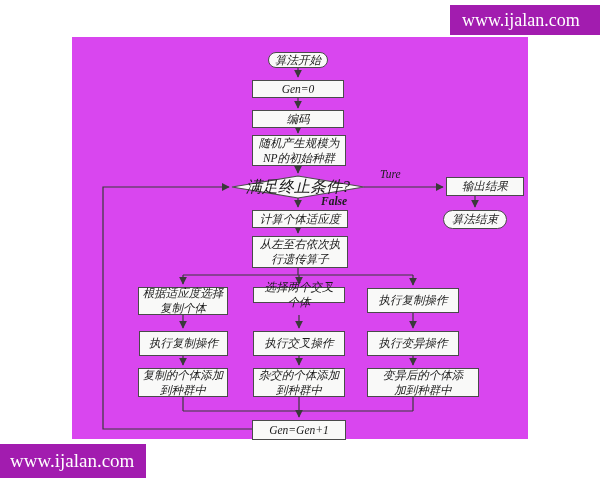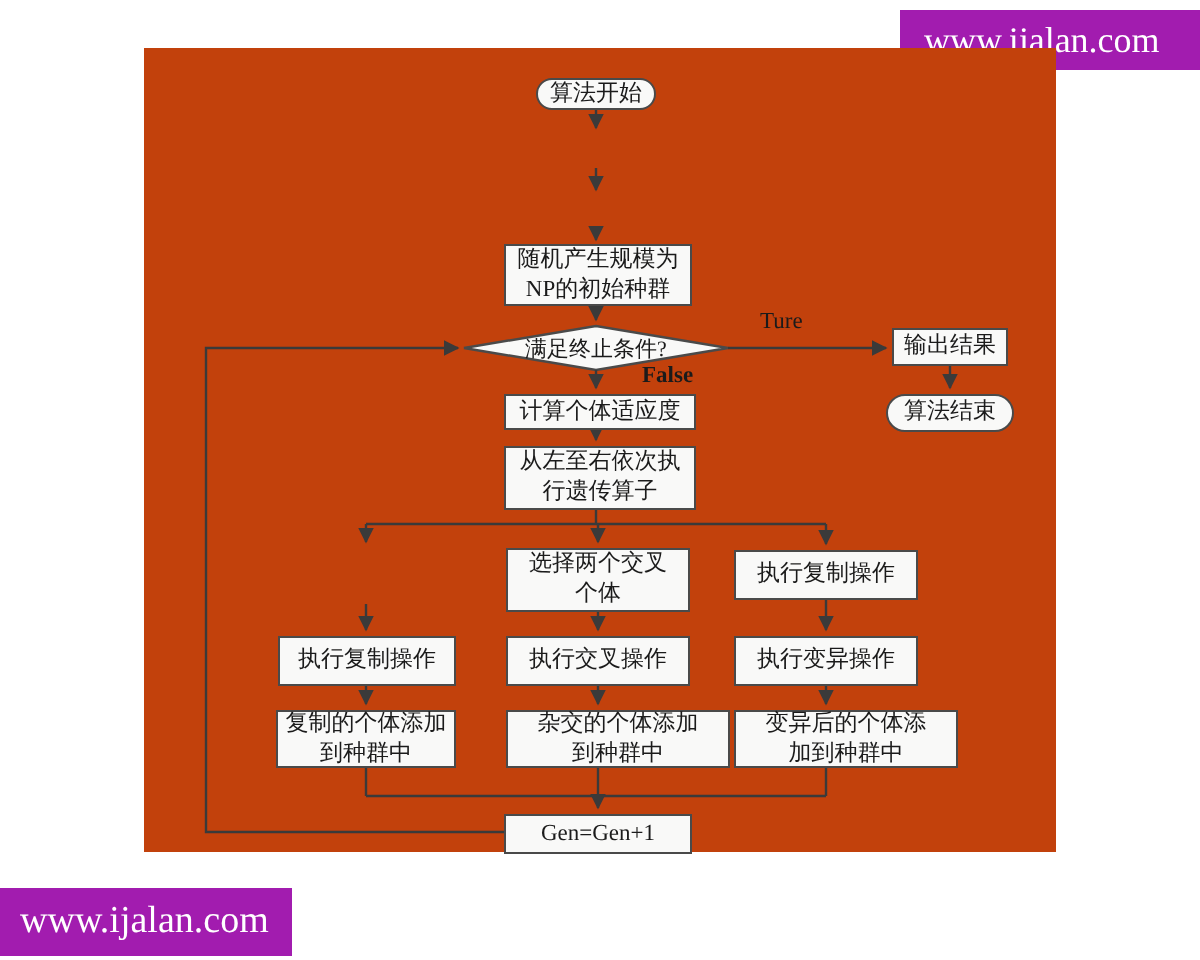--- a/index.html
+++ b/index.html
@@ -2,39 +2,40 @@
 <html><head>
 <meta charset="utf-8">
 <style>
   html,body { margin:0; padding:0; }
   body {
     width:600px; height:480px; position:relative; overflow:hidden;
     background:#ffffff;
     font-family:"Liberation Serif","DejaVu Serif",serif;
   }
   .panel {
-    position:absolute; left:72px; top:24px; width:456px; height:402px;
-    background:#c2410c;
+    position:absolute; left:72px; top:37px; width:456px; height:402px;
+    background:#d946ef;
+    font-style:italic;
   }
   .connectors { position:absolute; left:0; top:0; width:456px; height:402px; }
   .node {
     position:absolute; box-sizing:border-box;
     background:#f9f9f8; border:1px solid #4a4a4a;
     display:flex; align-items:center; justify-content:center;
     text-align:center; white-space:pre-line;
     font-size:11.5px; line-height:1.3; color:#1b1b1b;
   }
   .stadium { border-radius:10px; }
   .floating {
     position:absolute; background:transparent; border:none;
     font-size:11.5px; color:#1b1b1b; white-space:nowrap;
   }
   .decision-text {
     position:absolute; display:flex; align-items:center; justify-content:center;
-    font-size:11px; color:#1b1b1b; white-space:nowrap;
+    font-size:16px; color:#1b1b1b; white-space:nowrap;
   }
   .bold { font-weight:bold; }
   .wm {
     position:absolute; background:#a21caf; color:#ffffff;
     font-family:Liberation Serif, serif;
     display:flex; align-items:center; box-sizing:border-box;
   }
   .wm-top { left:450px; top:5px; width:150px; height:30px; font-size:18px; padding-left:12px; }
   .wm-bottom { left:0; top:444px; width:146px; height:34px; font-size:19px; padding-left:10px; }
 </style>
@@ -82,45 +83,49 @@
       <line x1="341" y1="319" x2="341" y2="328" marker-end="url(#arr)"></line>
 
       <path d="M111,360 L111,374 M227,360 L227,374 M341,360 L341,374 M111,374 L341,374"></path>
       <line x1="227" y1="374" x2="227" y2="380" marker-end="url(#arr)"></line>
 
       <path d="M180,392 L31,392 L31,150 L157,150" marker-end="url(#arr)"></path>
     </g>
   </svg>
 
   <div class="node stadium" style="left:196px;top:15px;width:60px;height:16px">算法开始</div>
+  <div class="node" style="left:180px;top:43px;width:92px;height:18px">Gen=0</div>
+  <div class="node" style="left:180px;top:73px;width:92px;height:18px">编码</div>
   <div class="node" style="left:180px;top:98px;width:94px;height:31px">随机产生规模为
 NP的初始种群</div>
 
   <div class="decision-text" style="left:160px;top:140px;width:132px;height:20px">满足终止条件?</div>
   <div class="floating" style="left:308px;top:131px">Ture</div>
   <div class="floating bold" style="left:249px;top:158px">False</div>
 
-  <div class="node" style="left:374px;top:140px;width:58px;height:19px">输出结果</div>
+  <div class="node" style="left:374px;top:140px;width:78px;height:19px">输出结果</div>
   <div class="node stadium" style="left:371px;top:173px;width:64px;height:19px">算法结束</div>
 
   <div class="node" style="left:180px;top:173px;width:96px;height:18px">计算个体适应度</div>
   <div class="node" style="left:180px;top:199px;width:96px;height:32px">从左至右依次执
 行遗传算子</div>
 
-  <div class="node" style="left:181px;top:250px;width:92px;height:32px">选择两个交叉
+  <div class="node" style="left:66px;top:250px;width:90px;height:28px">根据适应度选择
+复制个体</div>
+  <div class="node" style="left:181px;top:250px;width:92px;height:16px">选择两个交叉
 个体</div>
   <div class="node" style="left:295px;top:251px;width:92px;height:25px">执行复制操作</div>
 
   <div class="node" style="left:67px;top:294px;width:89px;height:25px">执行复制操作</div>
   <div class="node" style="left:295px;top:294px;width:92px;height:25px">执行变异操作</div>
   <div class="node" style="left:181px;top:294px;width:92px;height:25px">执行交叉操作</div>
 
   <div class="node" style="left:66px;top:331px;width:90px;height:29px">复制的个体添加
 到种群中</div>
-  <div class="node" style="left:181px;top:331px;width:112px;height:29px">杂交的个体添加
+  <div class="node" style="left:181px;top:331px;width:92px;height:29px">杂交的个体添加
 到种群中</div>
   <div class="node" style="left:295px;top:331px;width:112px;height:29px">变异后的个体添
 加到种群中</div>
 
   <div class="node" style="left:180px;top:383px;width:94px;height:20px">Gen=Gen+1</div>
 
 </div>
 
 <div class="wm wm-bottom">
   <span>www.ijalan.com</span>

